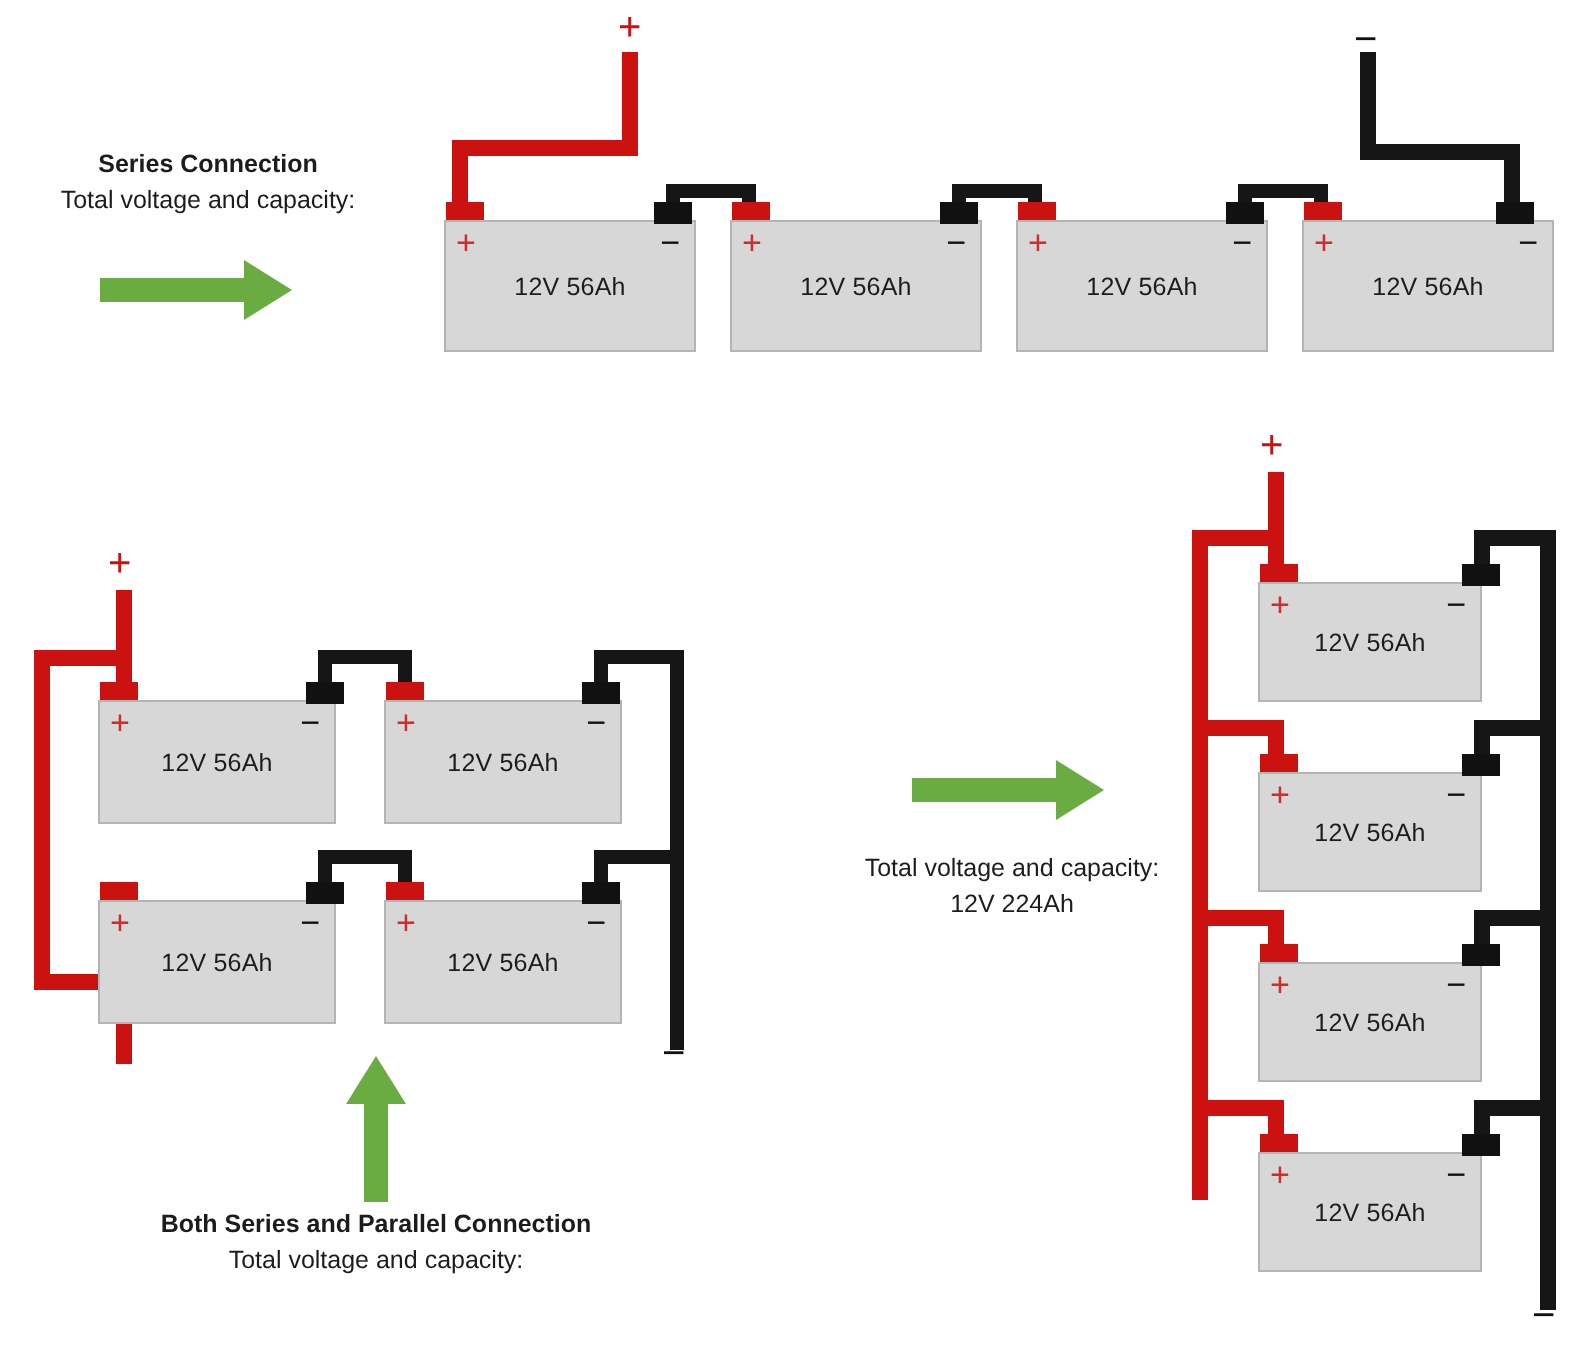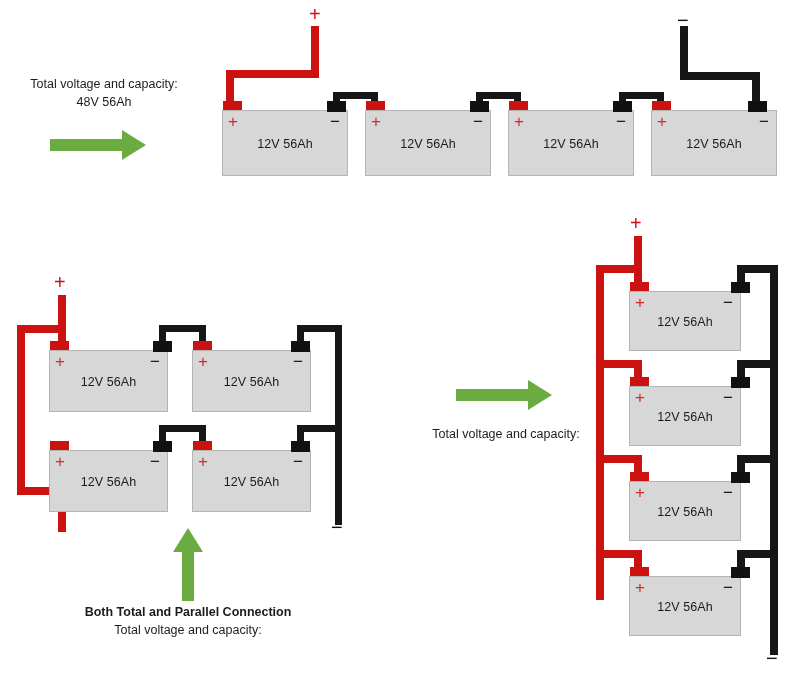--- a/index.html
+++ b/index.html
@@ -135,22 +135,22 @@
     border-right: 15px solid transparent;
     border-bottom: 24px solid #6aab42;
   }
 </style>
 </head>
 <body>
 
 <div id="diagram">
 
   <div class="caption" style="left:0px; top:75px; width:208px;">
+    <div class="title">Series Connection</div>
     <div class="line">Total voltage and capacity:</div>
-    <div class="line">48V 56Ah</div>
   </div>
 
   <div class="arrow-h" style="left:50px; top:145px; width:96px;">
     <div class="shaft" style="width:72px;"></div>
     <div class="head" style="left:72px;"></div>
   </div>
 
   <div class="freemark plus" style="left:309px; top:4px;">+</div>
 
   <div class="wire red" style="left:226px; top:70px; width:8px; height:42px;"></div>
@@ -260,31 +260,32 @@
     <div class="batt-label">12V 56Ah</div>
   </div>
   <div class="post neg" style="left:291px; top:441px;"></div>
 
   <div class="arrow-v" style="left:188px; top:528px; height:73px;">
     <div class="shaft" style="top:24px; height:49px;"></div>
     <div class="head" style="top:0px;"></div>
   </div>
 
   <div class="caption" style="left:28px; top:605px; width:320px;">
-    <div class="title">Both Total and Parallel Connection</div>
+    <div class="title">Both Series and Parallel Connection</div>
     <div class="line">Total voltage and capacity:</div>
   </div>
 
   <div class="arrow-h" style="left:456px; top:395px; width:96px;">
     <div class="shaft" style="width:72px;"></div>
     <div class="head" style="left:72px;"></div>
   </div>
 
   <div class="caption" style="left:420px; top:425px; width:172px;">
     <div class="line">Total voltage and capacity:</div>
+    <div class="line">12V 224Ah</div>
   </div>
 
   <div class="freemark plus" style="left:630px; top:213px;">+</div>
 
   <div class="wire red" style="left:634px; top:236px; width:8px; height:55px;"></div>
   <div class="wire red" style="left:596px; top:265px; width:8px; height:335px;"></div>
   <div class="wire red" style="left:596px; top:265px; width:46px; height:8px;"></div>
   <div class="wire red" style="left:596px; top:360px; width:46px; height:8px;"></div>
   <div class="wire red" style="left:634px; top:360px; width:8px; height:26px;"></div>
   <div class="wire red" style="left:596px; top:455px; width:46px; height:8px;"></div>

